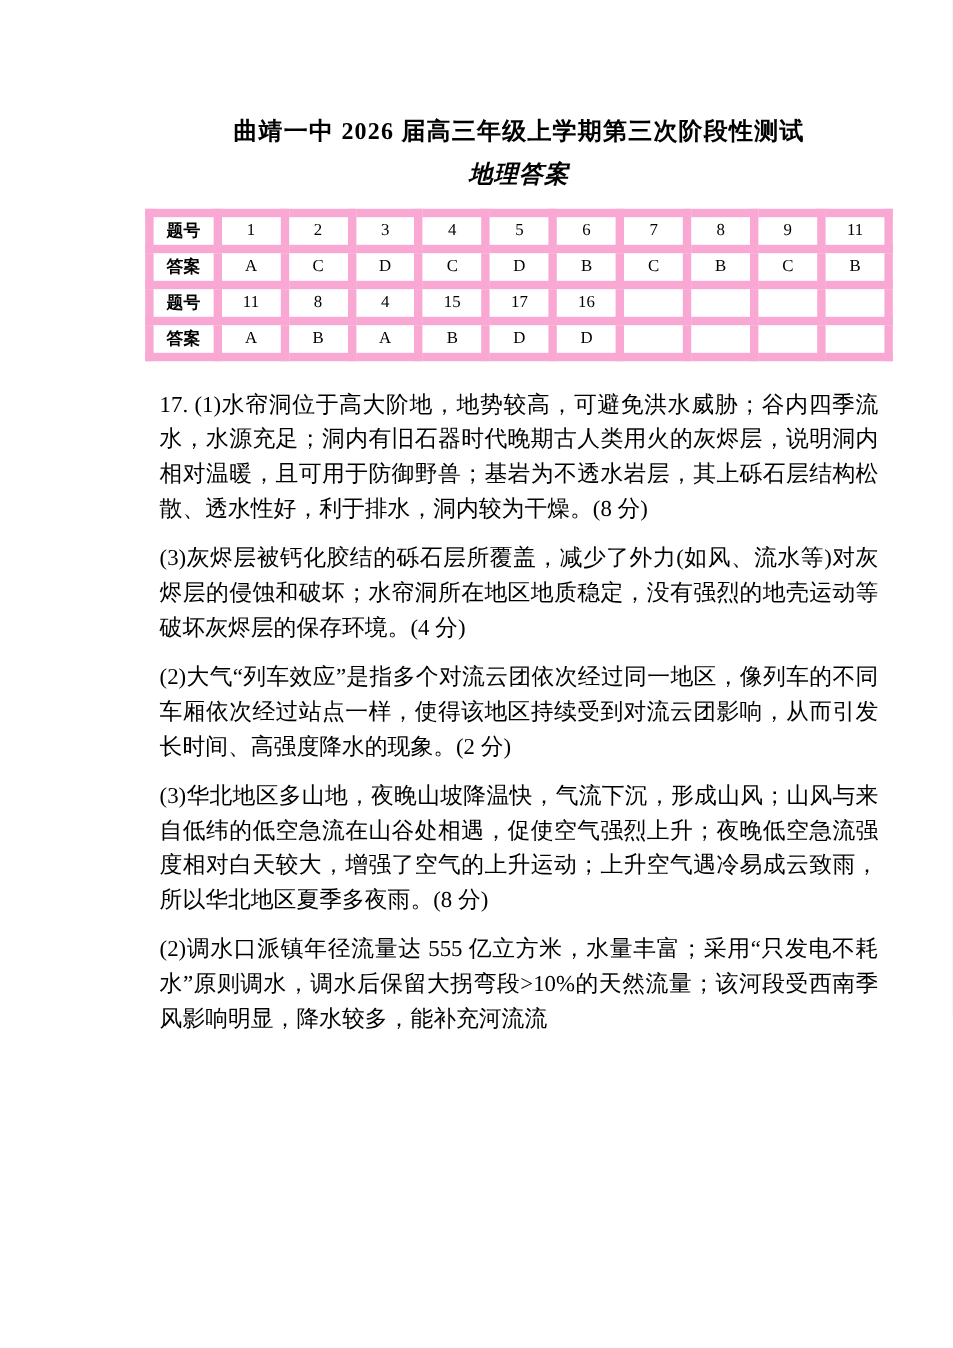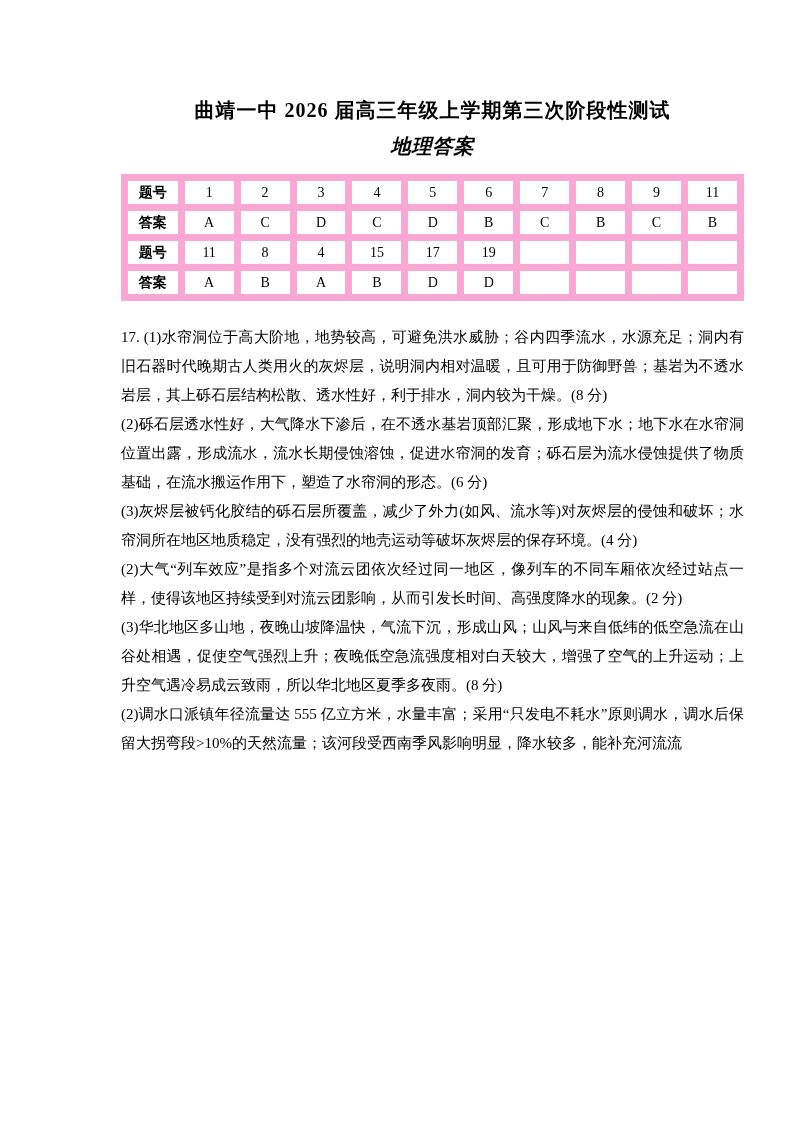--- a/index.html
+++ b/index.html
@@ -46,22 +46,22 @@
     padding: 0 2px;
     overflow: hidden;
     white-space: nowrap;
   }
   table.answers td.row-label {
     font-weight: bold;
   }
   table.answers col.label-col { width: 9.2%; }
   .answers-body { margin-top: 22px; }
   .answers-body p {
-    margin: 0;
-    font-size: 15px;
+    margin: 12px;
+    font-size: 19px;
     line-height: 29px;
     text-align: justify;
     text-justify: inter-ideograph;
     word-break: break-all;
   }
 </style>
 </head>
 <body>
 
 <div class="page">
@@ -112,21 +112,21 @@
           <td>C</td>
           <td>B</td>
         </tr>
         <tr>
           <td class="row-label">题号</td>
           <td>11</td>
           <td>8</td>
           <td>4</td>
           <td>15</td>
           <td>17</td>
-          <td>19</td>
+          <td>16</td>
           <td></td>
           <td></td>
           <td></td>
           <td></td>
         </tr>
         <tr>
           <td class="row-label">答案</td>
           <td>A</td>
           <td>B</td>
           <td>A</td>
@@ -136,20 +136,19 @@
           <td></td>
           <td></td>
           <td></td>
           <td></td>
         </tr>
       </tbody>
   </table>
 
   <div class="answers-body" id="paragraphs">
       <p>17. (1)水帘洞位于高大阶地，地势较高，可避免洪水威胁；谷内四季流水，水源充足；洞内有旧石器时代晚期古人类用火的灰烬层，说明洞内相对温暖，且可用于防御野兽；基岩为不透水岩层，其上砾石层结构松散、透水性好，利于排水，洞内较为干燥。(8 分)</p>
-      <p>(2)砾石层透水性好，大气降水下渗后，在不透水基岩顶部汇聚，形成地下水；地下水在水帘洞位置出露，形成流水，流水长期侵蚀溶蚀，促进水帘洞的发育；砾石层为流水侵蚀提供了物质基础，在流水搬运作用下，塑造了水帘洞的形态。(6 分)</p>
       <p>(3)灰烬层被钙化胶结的砾石层所覆盖，减少了外力(如风、流水等)对灰烬层的侵蚀和破坏；水帘洞所在地区地质稳定，没有强烈的地壳运动等破坏灰烬层的保存环境。(4 分)</p>
       <p>(2)大气“列车效应”是指多个对流云团依次经过同一地区，像列车的不同车厢依次经过站点一样，使得该地区持续受到对流云团影响，从而引发长时间、高强度降水的现象。(2 分)</p>
       <p>(3)华北地区多山地，夜晚山坡降温快，气流下沉，形成山风；山风与来自低纬的低空急流在山谷处相遇，促使空气强烈上升；夜晚低空急流强度相对白天较大，增强了空气的上升运动；上升空气遇冷易成云致雨，所以华北地区夏季多夜雨。(8 分)</p>
       <p>(2)调水口派镇年径流量达 555 亿立方米，水量丰富；采用“只发电不耗水”原则调水，调水后保留大拐弯段&gt;10%的天然流量；该河段受西南季风影响明显，降水较多，能补充河流流</p>
     </div>
 
 </div>
 
 </body></html>

